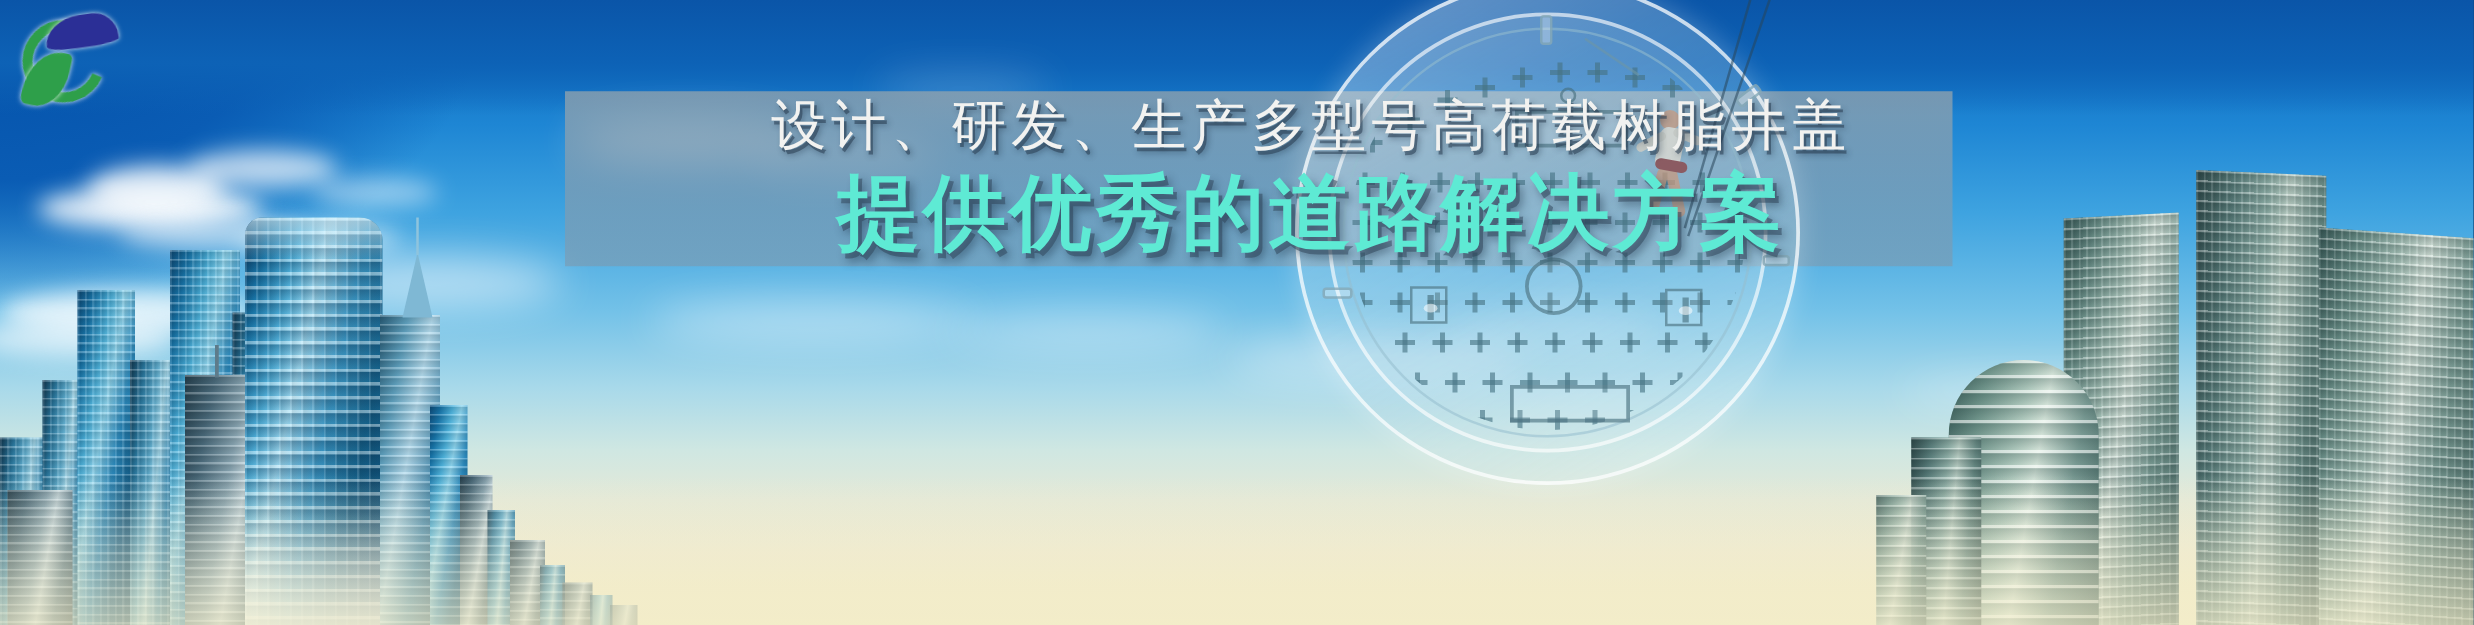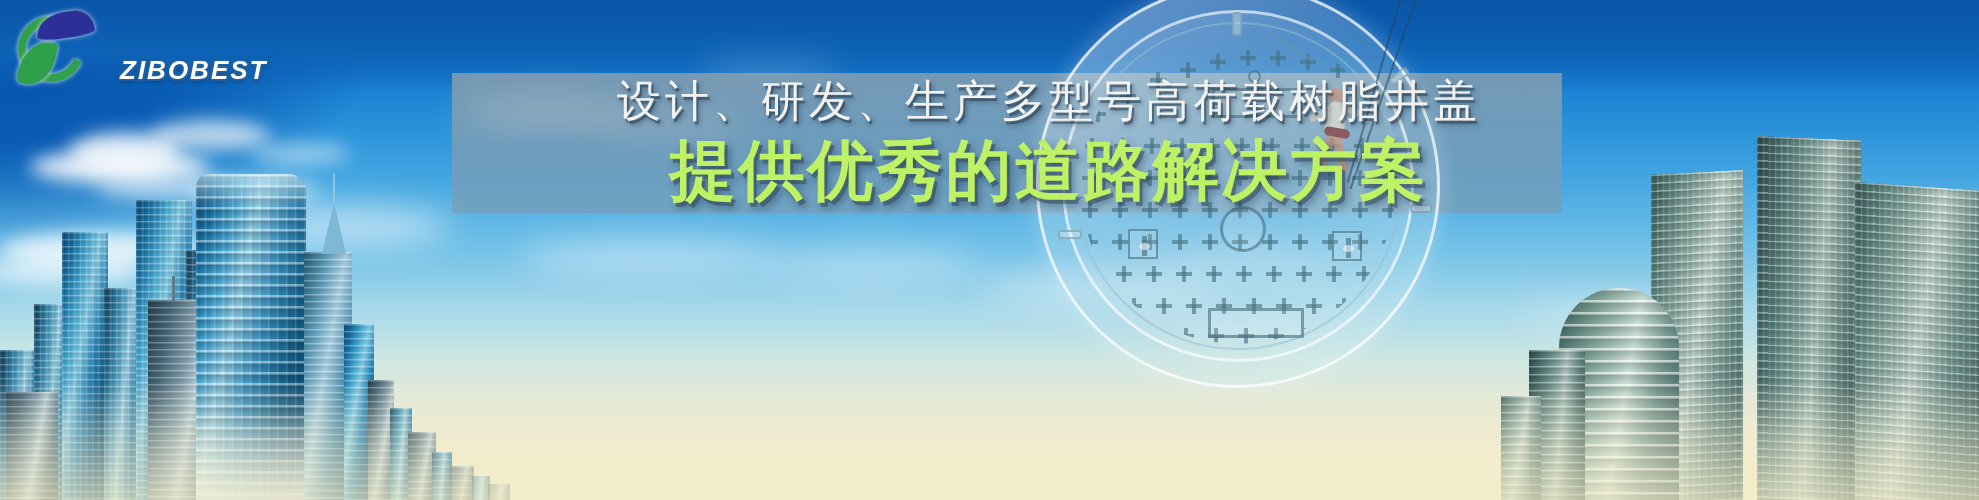--- a/index.html
+++ b/index.html
@@ -57,21 +57,21 @@
     text-align:center;
     font-size:44px;line-height:64px;letter-spacing:4px;
     color:#f2f2f0;font-weight:400;
     text-shadow:2px 3px 0 rgba(40,60,80,.55), 3px 4px 5px rgba(20,40,60,.45);
     white-space:nowrap;
   }
   .line2{
     position:absolute;left:0;top:55px;width:100%;
     text-align:center;
     font-size:66px;line-height:84px;letter-spacing:3px;
-    color:#bef264;font-weight:700;
+    color:#5eead4;font-weight:700;
     text-shadow:3px 4px 0 rgba(45,65,85,.50), 5px 6px 8px rgba(20,40,60,.45);
     white-space:nowrap;
   }
 
   
   .city-left{position:absolute;left:0;bottom:0;width:560px;height:420px;z-index:12;}
   .bldgL{position:absolute;bottom:0;}
   .glassface{
     background:linear-gradient(100deg,#0e4f7e 0%,#1878ae 14%,#4fb6e0 30%,#8fd8f2 42%,#2d8fc4 58%,#14628f 74%,#0b4668 100%);
   }
@@ -508,16 +508,15 @@
     <div class="line1">设计、研发、生产多型号高荷载树脂井盖</div>
     <div class="line2">提供优秀的道路解决方案</div>
   </div>
 
   <div class="logo">
     <div class="logo-mark">
       <div class="lm-ring"></div>
       <div class="lm-leaf"></div>
       <div class="lm-swoosh"></div>
     </div>
-    <div class="logo-en">ZIBOBEST</div>
   </div>
 
 </div>
 
 </body></html>

